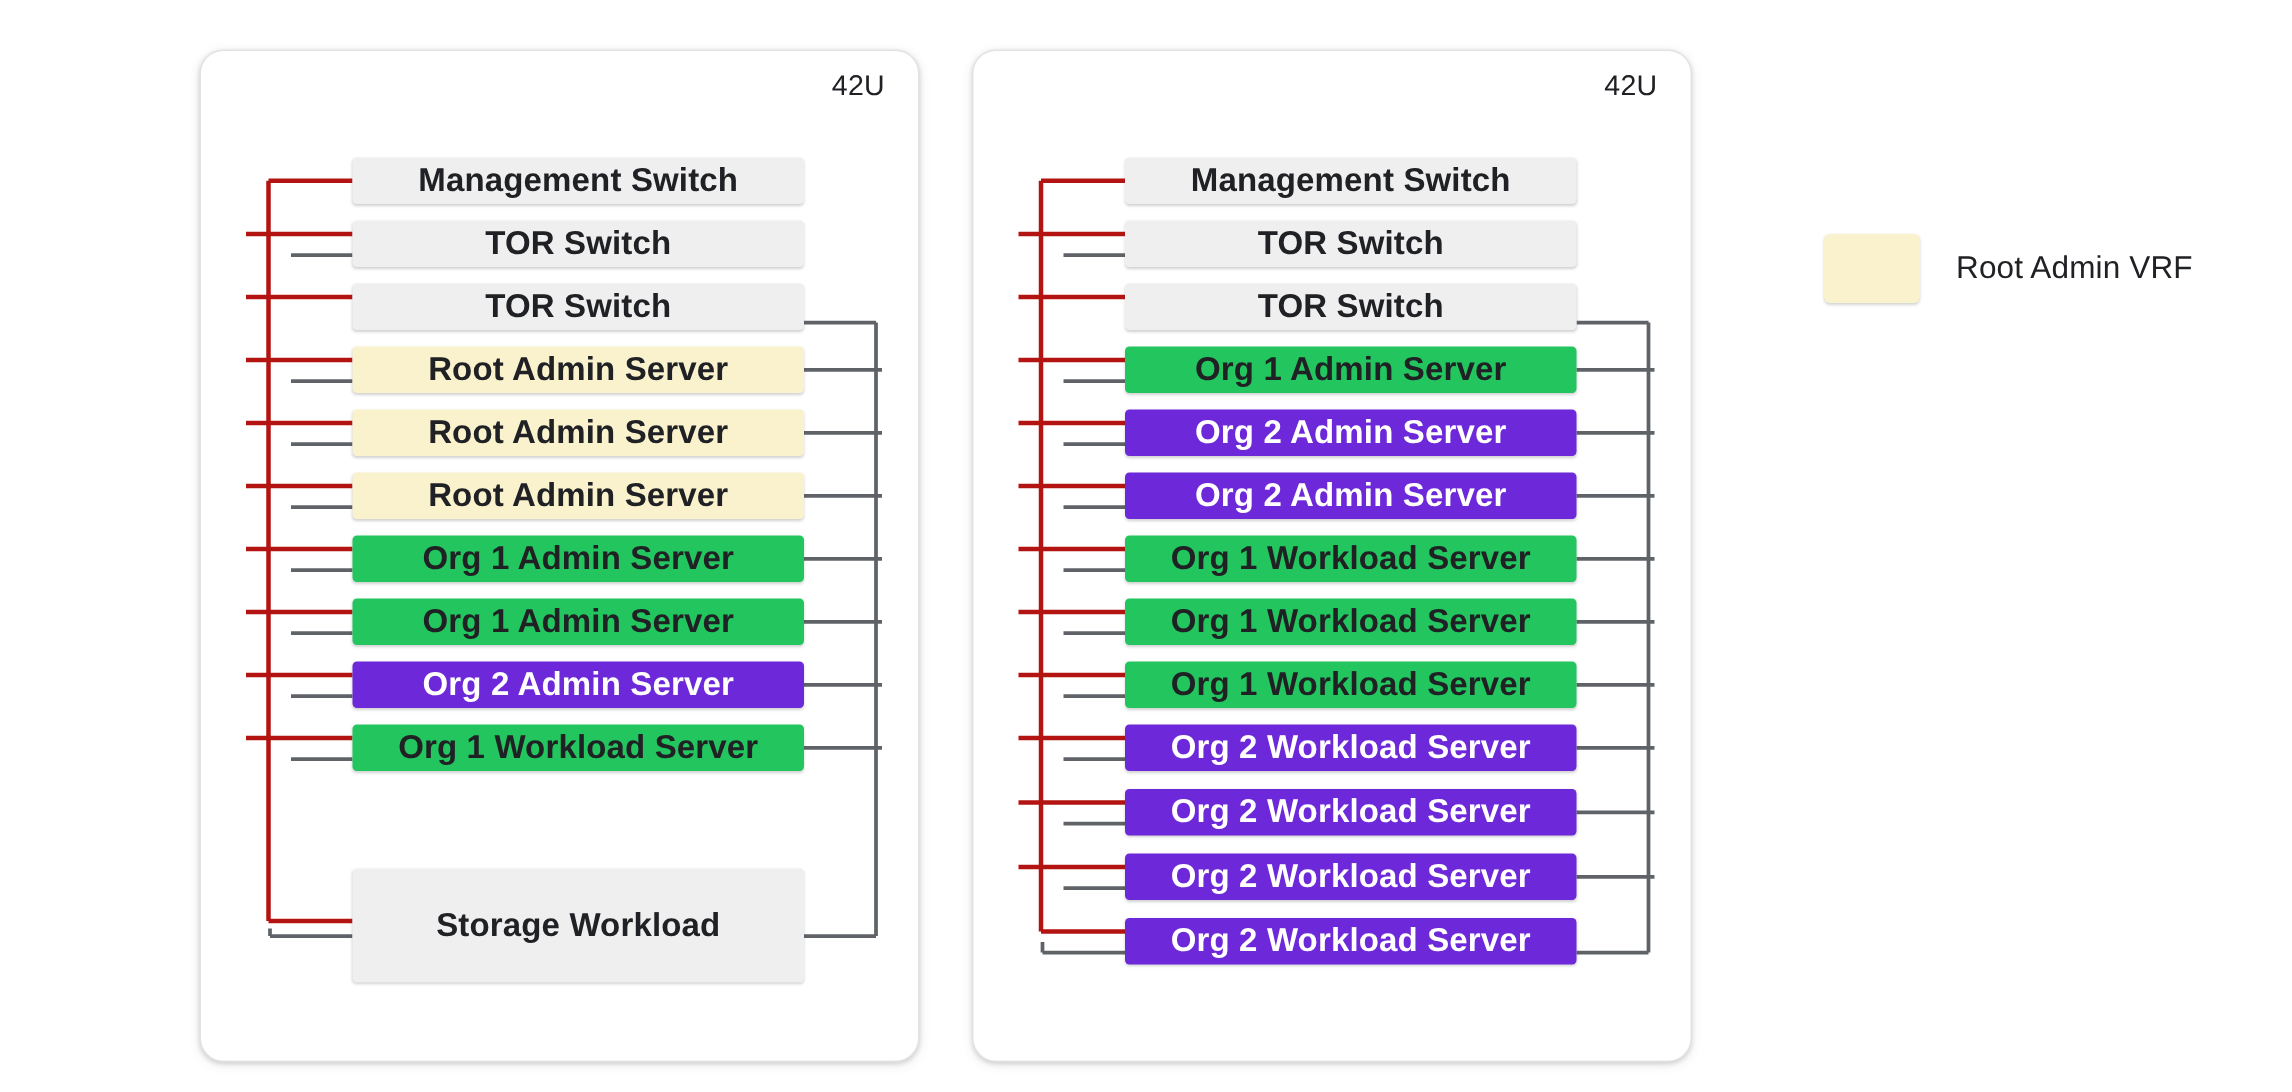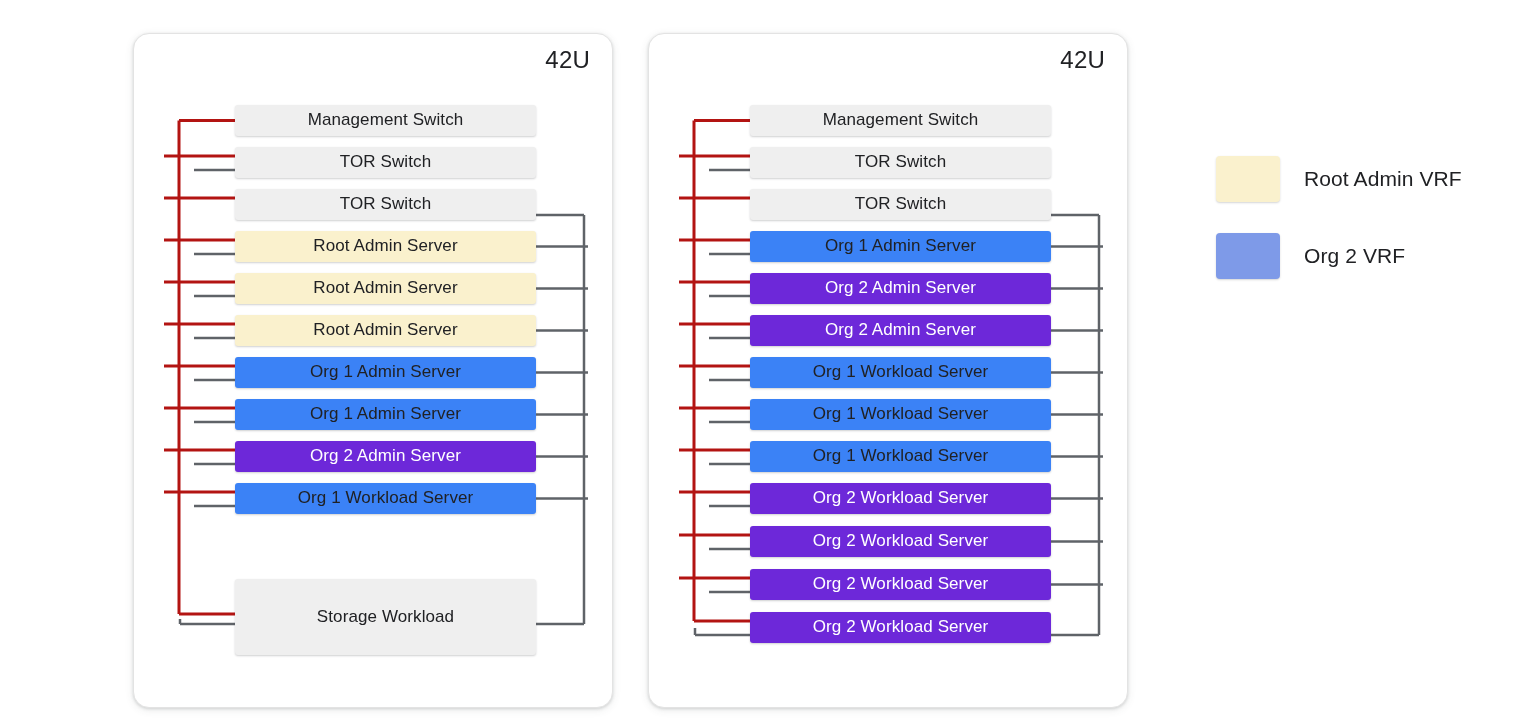--- a/index.html
+++ b/index.html
@@ -28,21 +28,21 @@
     background: #ffffff;
     border: 1px solid #e3e3e3;
     border-radius: 16px;
     box-shadow: 0 1px 3px rgba(60,64,67,.18), 0 2px 8px rgba(60,64,67,.10);
     box-sizing: border-box;
   }
   .rack-capacity {
     position: absolute;
     right: 22px;
     top: 14px;
-    font-size: 24px;
+    font-size: 19px;
     line-height: 1;
     color: #202124;
     letter-spacing: .2px;
     white-space: nowrap;
   }
 
   
   .cables {
     position: absolute;
     left: 0; top: 0;
@@ -53,29 +53,30 @@
   }
 
   
   .device {
     position: absolute;
     box-sizing: border-box;
     border-radius: 3px;
     display: flex;
     align-items: center;
     justify-content: center;
-    font-size: 17px;
+    font-size: 22px;
     line-height: 1.1;
     white-space: nowrap;
     box-shadow: 0 1px 2px rgba(60,64,67,.24);
     letter-spacing: .1px;
+    font-weight: bold;
   }
   .device.t-neutral { background: #efefef; color: #202124; }
   .device.t-root    { background: #faf1cd; color: #202124; text-align: right; }
-  .device.t-org1    { background: #3b82f6; color: #202124; }
+  .device.t-org1    { background: #22c55e; color: #202124; }
   .device.t-org2    { background: #6d28d9; color: #ffffff; }
 
   
   .legend {
     position: absolute;
     left: 1216px;
     top: 140px;
     width: 290px;
   }
   .legend-row {
@@ -214,19 +215,15 @@
         <div class="device t-org2" style="left: 101px; top: 535px; width: 301px; height: 31px;">Org 2 Workload Server</div>
         <div class="device t-org2" style="left: 101px; top: 578px; width: 301px; height: 31px;">Org 2 Workload Server</div>
       </div>
   </div>
 
   <div class="legend" id="legend">
       <div class="legend-row">
         <div class="legend-swatch t-root"></div>
         <div class="legend-label">Root Admin VRF</div>
       </div>
-      <div class="legend-row">
-        <div class="legend-swatch t-org2"></div>
-        <div class="legend-label">Org 2 VRF</div>
-      </div>
     </div>
 
 </div>
 
 </body></html>

